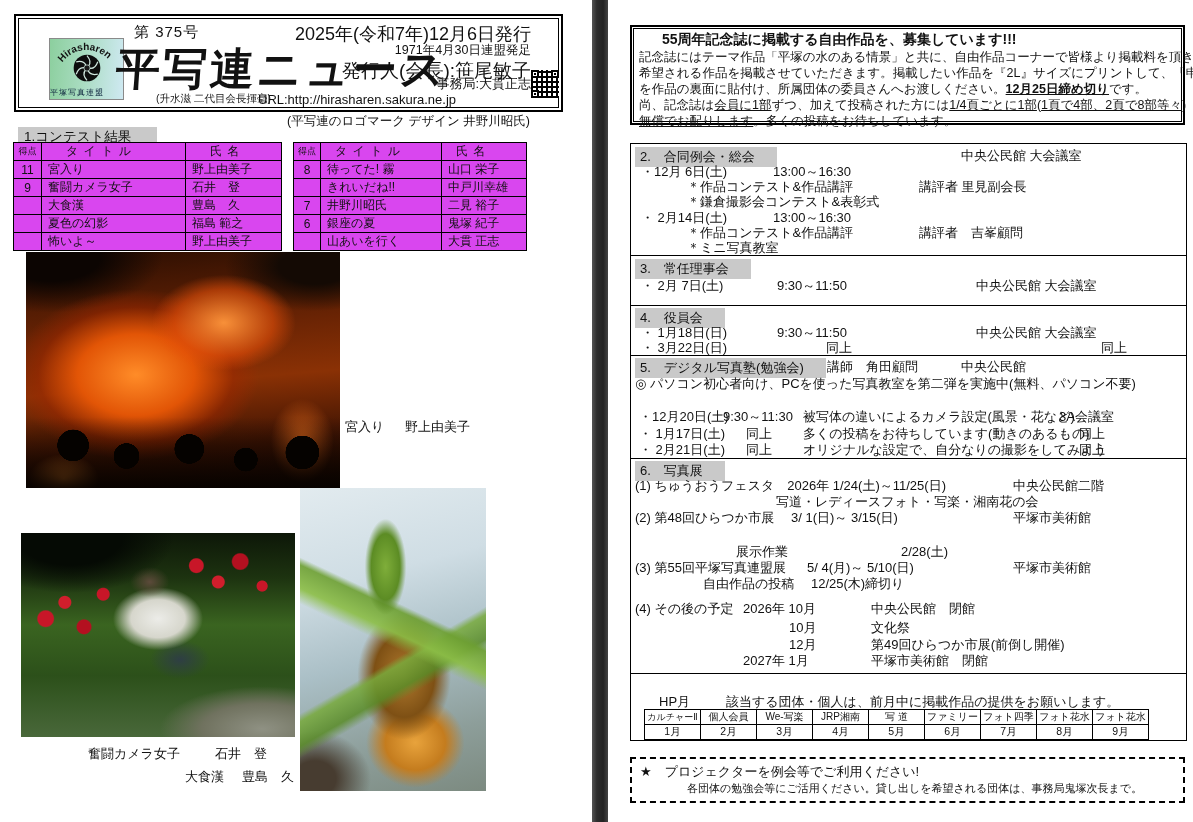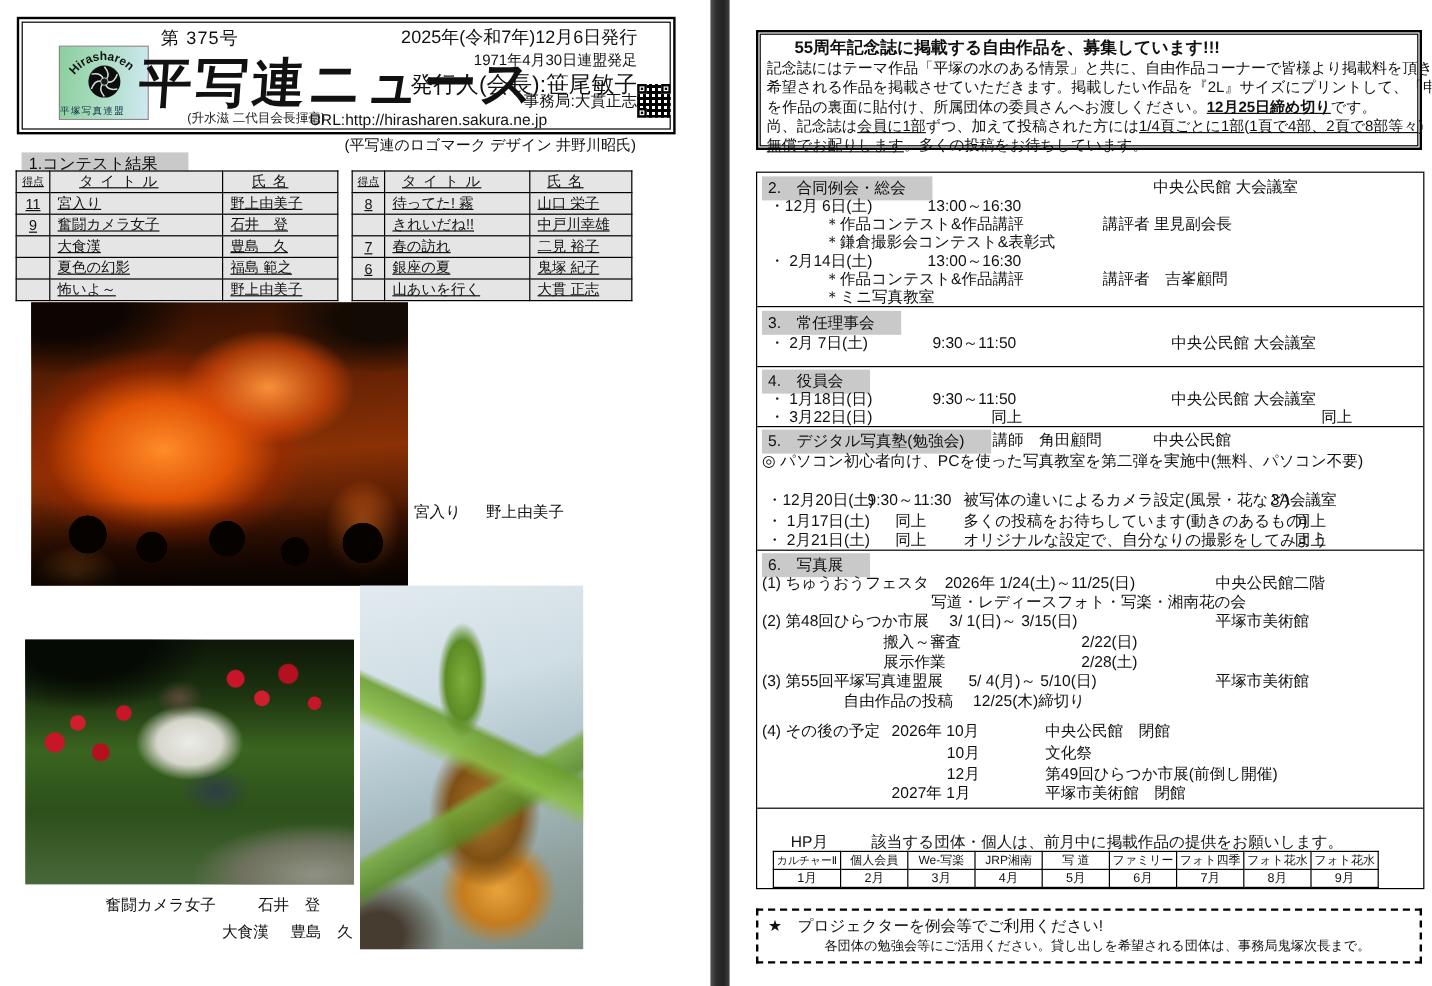--- a/index.html
+++ b/index.html
@@ -16,37 +16,37 @@
   .logo-arc{position:absolute;left:0;top:0;width:100%;height:30px;}
   .logo-arc text{font-size:10px;font-weight:bold;fill:#111;font-family:"Liberation Sans",sans-serif;}
   .logo-ap{position:absolute;left:50%;top:13px;margin-left:-16px;}
   .logo-name{position:absolute;left:0;bottom:1px;width:100%;text-align:left;font-size:8px;
     letter-spacing:1px;color:#102840;font-weight:normal;}
   .issue-no{position:absolute;left:118px;top:7px;font-size:15px;letter-spacing:1px;}
   .nl-title{position:absolute;left:100px;top:24px;width:340px;font-size:44px;font-weight:bold;
     font-family:"DejaVu Serif","Liberation Serif",serif;letter-spacing:3px;transform:skewX(-4deg);white-space:nowrap;}
   .callig{position:absolute;left:140px;top:76px;font-size:10.5px;color:#222;}
   .hdr-r{position:absolute;right:30px;white-space:nowrap;text-align:right;}
-  .hr1{top:6px;font-size:15px;}
+  .hr1{top:6px;font-size:18px;}
   .hr2{top:26px;font-size:12.5px;}
   .hr3{top:42px;font-size:19px;}
   .hr4{top:59px;font-size:13px;}
   .hr-url{position:absolute;left:242px;top:76px;font-size:13px;white-space:nowrap;}
   .qr{position:absolute;right:2px;top:54px;width:28px;height:28px;background:
     repeating-linear-gradient(0deg,#000 0 2px,transparent 2px 5px),
     repeating-linear-gradient(90deg,#000 0 2px,#fff 2px 5px);}
   .qrm{position:absolute;width:8px;height:8px;border:2px solid #000;background:#fff;box-sizing:border-box;}
   .qrm::after{content:"";position:absolute;inset:1px;background:#000;}
   .qm1{left:0;top:0;} .qm2{right:0;top:0;} .qm3{left:0;bottom:0;}
   .logo-credit{position:absolute;left:287px;top:113px;font-size:12.5px;white-space:nowrap;}
   
   .hl{background:#c9c9c9;}
   .sec1-head{position:absolute;left:18px;top:127px;font-size:13.5px;}
   .sec1-head .hl{display:inline-block;padding:1px 26px 1px 6px;}
-  .ctable{position:absolute;border-collapse:collapse;table-layout:fixed;background:#e5e5e5;text-decoration:underline;}
+  .ctable{position:absolute;border-collapse:collapse;table-layout:fixed;background:#d946ef;}
   .ctable td{border:1px solid #000;height:16px;padding:0 0 0 6px;font-size:12px;white-space:nowrap;overflow:hidden;}
   .ctable td.sc{padding:0;text-align:center;}
   .ctable tr.h td{height:14px;font-size:12px;letter-spacing:1px;padding-left:24px;}
   .ctable tr.h td.sc{font-size:9px;letter-spacing:0;padding:0;}
   
   .photo{position:absolute;}
   .photo1{left:26px;top:252px;width:314px;height:236px;background:
     radial-gradient(ellipse 50px 35px at 12% 96%,rgba(255,140,40,.85),rgba(255,140,40,0) 70%),
     radial-gradient(ellipse 45px 60px at 88% 80%,rgba(255,120,30,.7),rgba(255,120,30,0) 70%),
     radial-gradient(ellipse 90px 60px at 63% 30%,rgba(255,150,60,.95),rgba(230,80,10,.6) 55%,rgba(230,80,10,0) 80%),
@@ -208,21 +208,21 @@
           <td>待ってた! 霧</td>
           <td>山口 栄子</td>
         </tr>
     <tr>
           <td class="sc"></td>
           <td>きれいだね!!</td>
           <td>中戸川幸雄</td>
         </tr>
     <tr>
           <td class="sc">7</td>
-          <td>春の訪れ</td>
+          <td>井野川昭氏</td>
           <td>二見 裕子</td>
         </tr>
     <tr>
           <td class="sc">6</td>
           <td>銀座の夏</td>
           <td>鬼塚 紀子</td>
         </tr>
     <tr>
           <td class="sc"></td>
           <td>山あいを行く</td>
@@ -359,24 +359,20 @@
           <span style="left:4px">(1) ちゅうおうフェスタ　2026年 1/24(土)～11/25(日)</span>
           <span style="left:382px">中央公民館二階</span>
         </div>
       <div class="ln" style="top:34px">
           <span style="left:145px">写道・レディースフォト・写楽・湘南花の会</span>
         </div>
       <div class="ln" style="top:50px">
           <span style="left:4px">(2) 第48回ひらつか市展</span>
           <span style="left:160px">3/ 1(日)～ 3/15(日)</span>
           <span style="left:382px">平塚市美術館</span>
-        </div>
-      <div class="ln" style="top:67px">
-          <span style="left:105px">搬入～審査</span>
-          <span style="left:270px">2/22(日)</span>
         </div>
       <div class="ln" style="top:84px">
           <span style="left:105px">展示作業</span>
           <span style="left:270px">2/28(土)</span>
         </div>
       <div class="ln" style="top:100px">
           <span style="left:4px">(3) 第55回平塚写真連盟展</span>
           <span style="left:176px">5/ 4(月)～ 5/10(日)</span>
           <span style="left:382px">平塚市美術館</span>
         </div>

